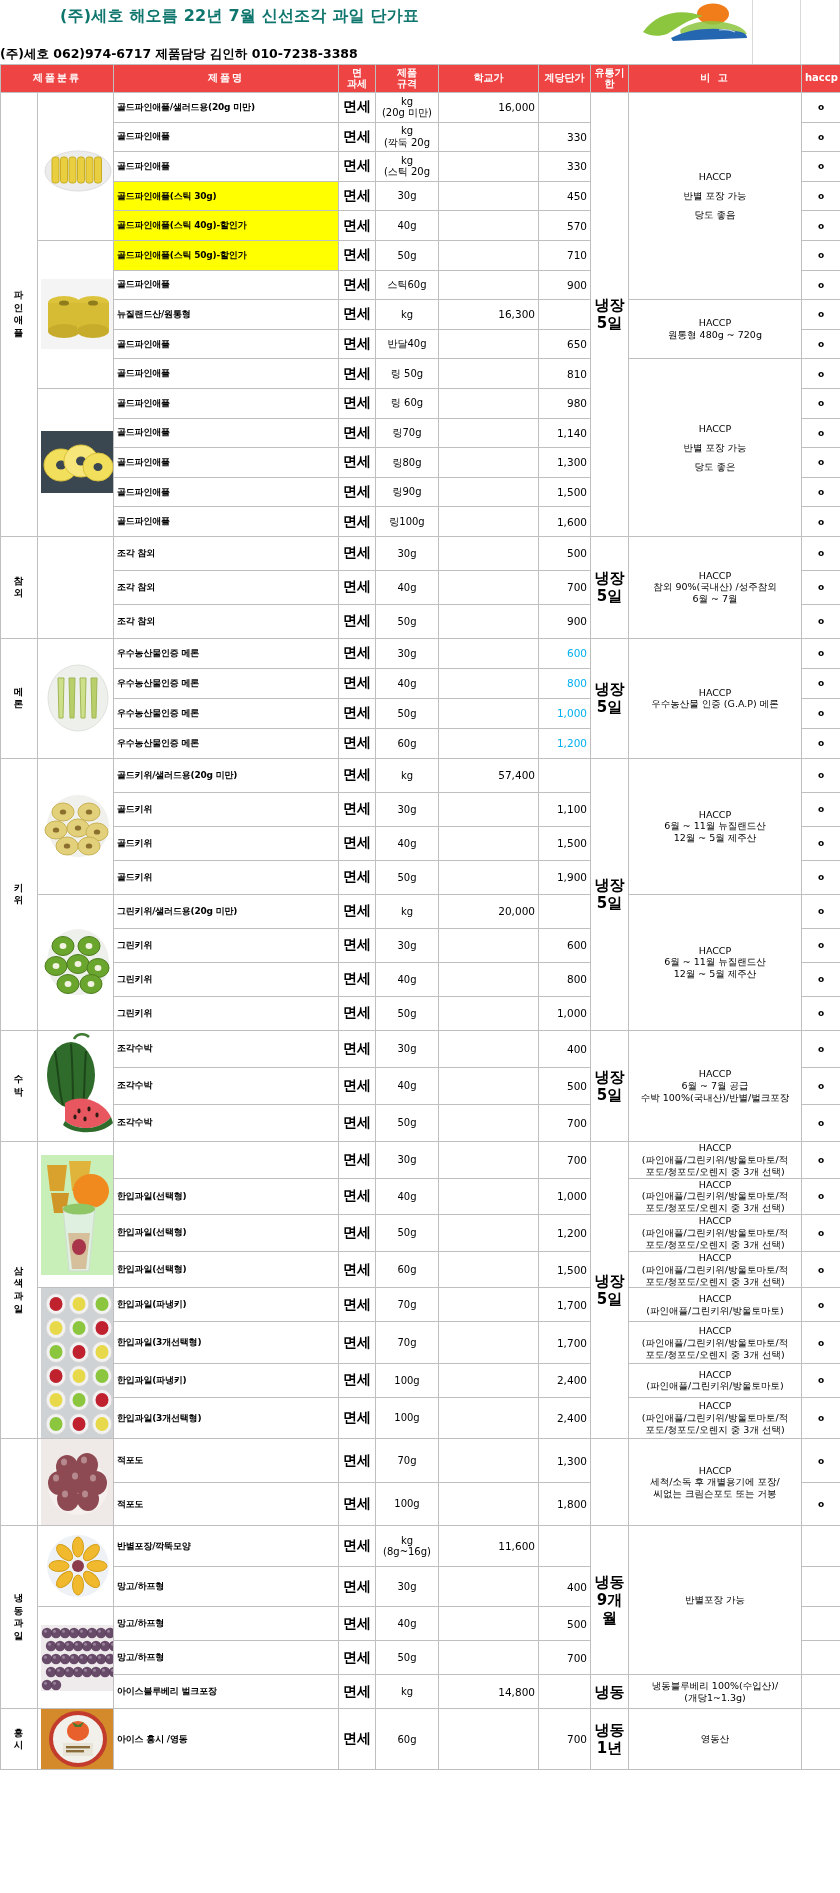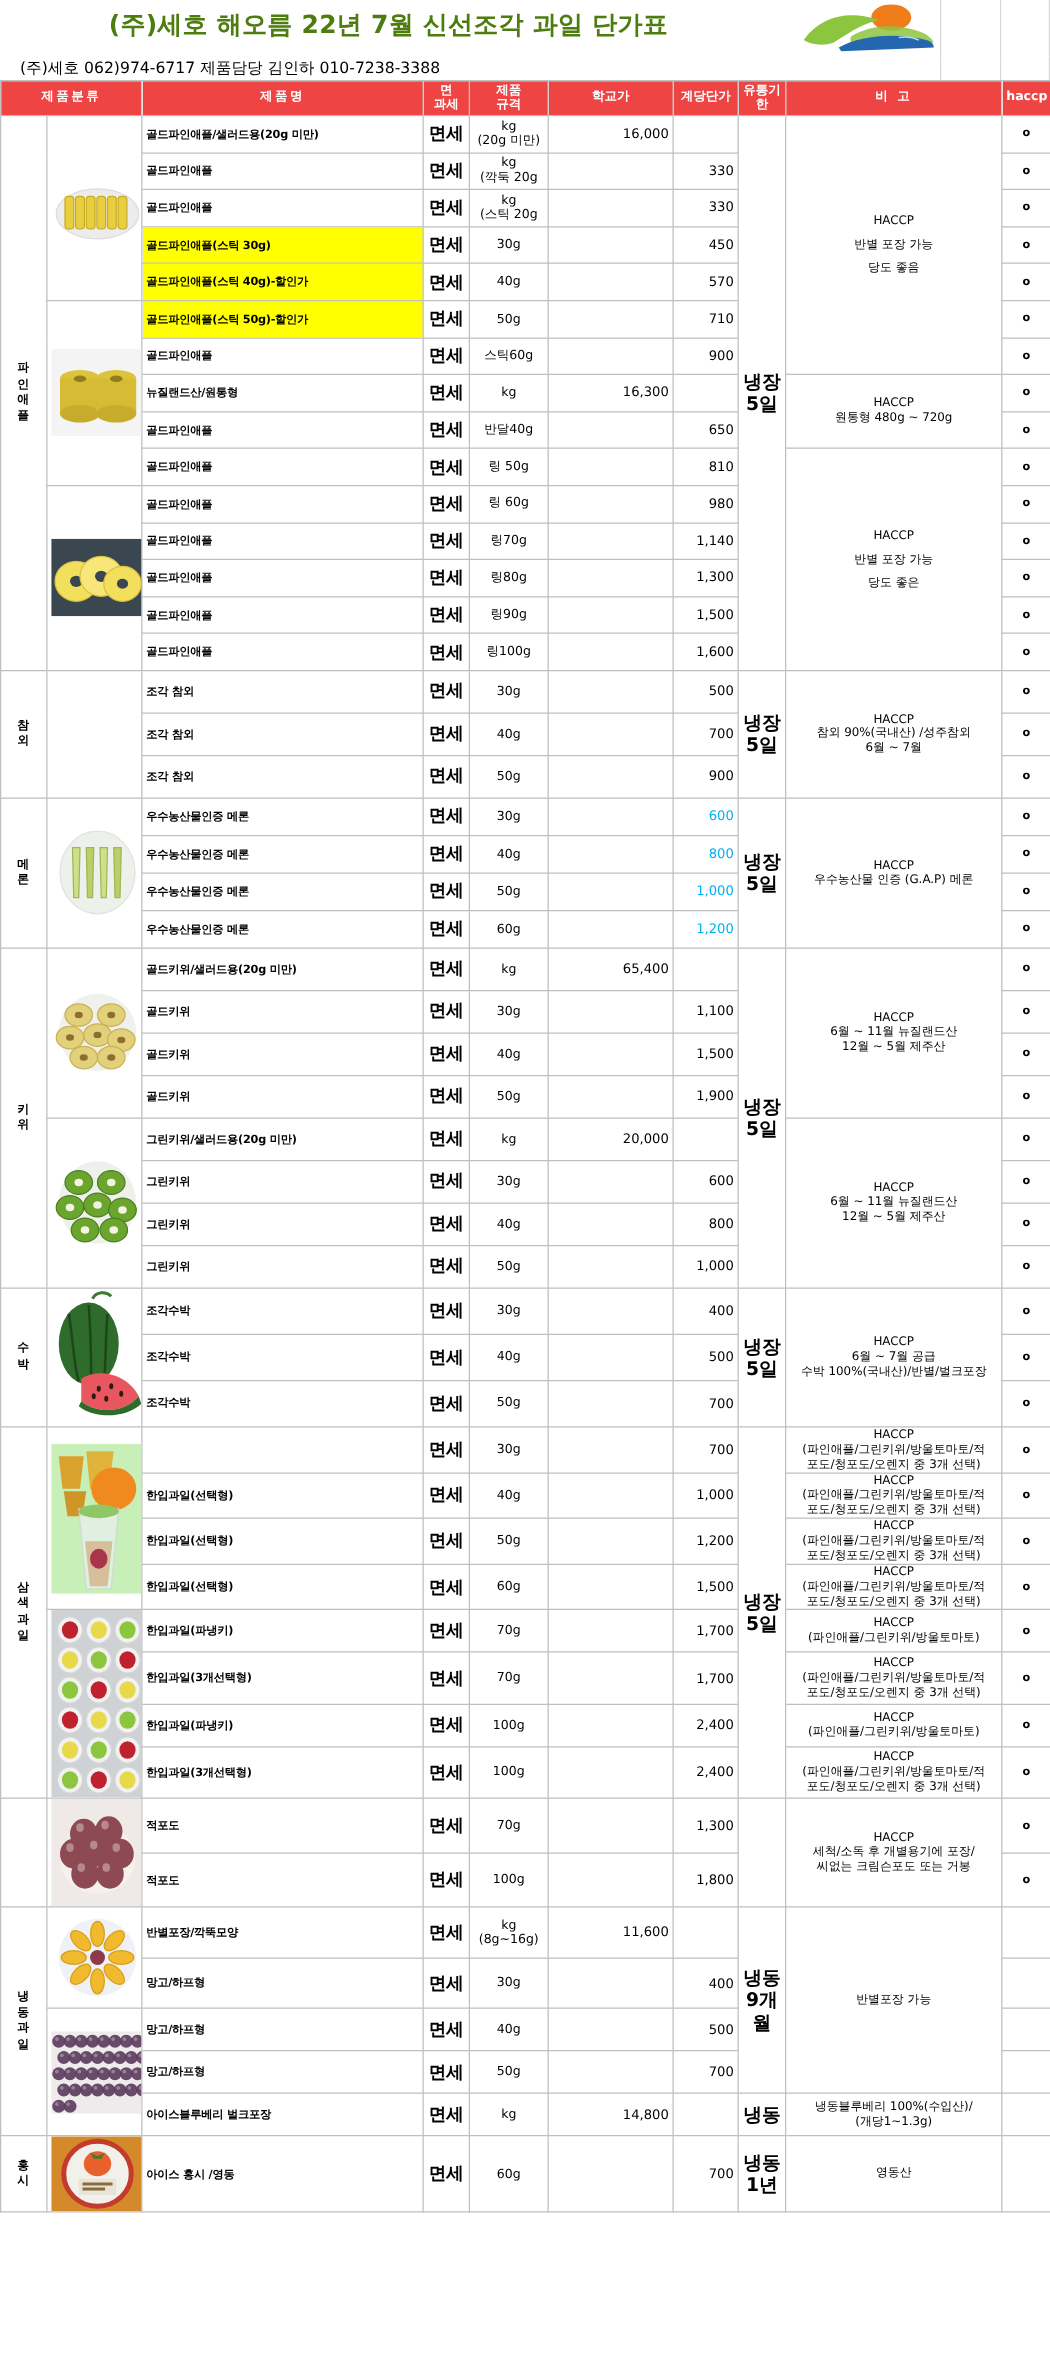--- a/index.html
+++ b/index.html
@@ -20,43 +20,42 @@
   
   .titlebar {
     position: relative;
     height: 45px;
     width: 840px;
     border-right: 1px solid #d9d9d9;
   }
   .doc-title {
     position: absolute;
     left: 60px; top: 6px;
-    font-size: 20px;
+    font-size: 16px;
     font-weight: 700;
     letter-spacing: .2px;
-    color: #4d7c0f;
+    color: #0f766e;
     white-space: nowrap;
-    margin-left: 27px;
   }
   .logo {
     position: absolute;
     right: 88px; top: 2px;
     width: 110px; height: 42px;
   }
   .contactbar {
     position: relative;
     height: 19px;
     width: 840px;
     border-right: 1px solid #d9d9d9;
   }
   .contact-text {
     position: absolute;
-    left: 16px; top: 1px;
+    left: 0; top: 1px;
     font-size: 12.5px;
-    font-weight: 400;
+    font-weight: 700;
     color: #000;
     white-space: nowrap;
   }
   .vgrid {
     position: absolute;
     top: 0; bottom: 0;
     width: 1px;
     background: #d9d9d9;
   }
 
@@ -487,21 +486,21 @@
                 <g>
                   <ellipse cx="48" cy="54" rx="11" ry="9" fill="#e3d07a" stroke="#c8b255"></ellipse>
                   <ellipse cx="48" cy="54" rx="3.2" ry="2.6" fill="#8b6f2e"></ellipse>
                 </g>
               </g>
             </svg>
           </td>
           <td class="name">골드키위/샐러드용(20g 미만)</td>
           <td class="tax">면세</td>
           <td class="spec">kg</td>
-          <td class="price">65,400</td>
+          <td class="price">57,400</td>
           <td class="price"></td>
           <td class="shelf" rowspan="8">냉장<br>5일</td>
           <td class="note" rowspan="4">
             <span class="noteline">HACCP</span>
             <span class="noteline">6월 ~ 11월 뉴질랜드산</span>
             <span class="noteline">12월 ~ 5월 제주산</span>
           </td>
           <td class="haccp">o</td>
         </tr>
         <tr style="height: 34px;">

